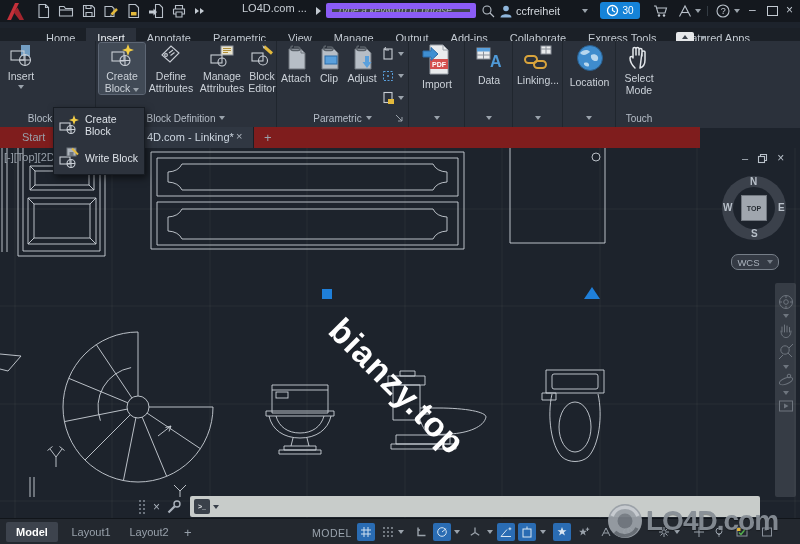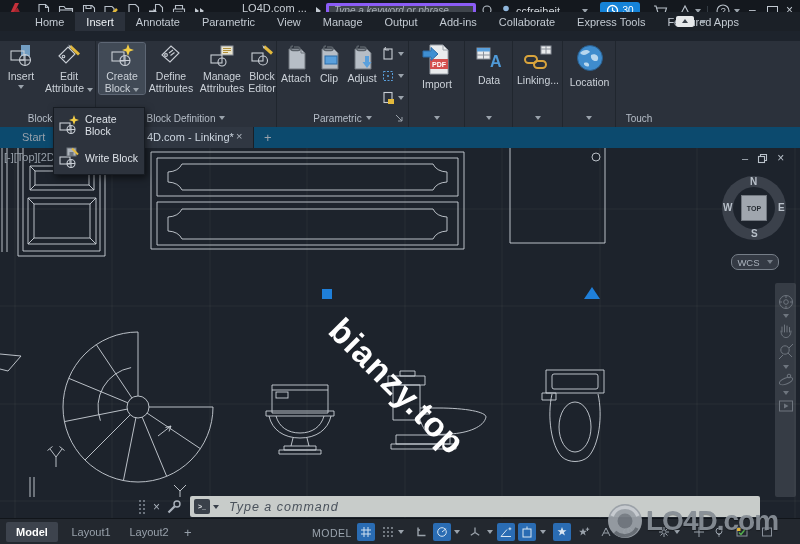--- a/index.html
+++ b/index.html
@@ -5,38 +5,38 @@
   html,body{margin:0;padding:0;background:#0d1014;}
   #root{position:relative;width:800px;height:544px;overflow:hidden;background:#1d232c;
         font-family:"Liberation Sans",sans-serif;color:#c3cad2;font-size:11px;}
   .abs{position:absolute;}
   .ln{fill:none;stroke:#c9ced5;stroke-width:1.1;}
   .wline{fill:none;stroke:#b9c1ca;stroke-width:1.1;}
   .car{display:inline-block;width:0;height:0;border-left:3px solid transparent;border-right:3px solid transparent;border-top:4px solid #9aa2ab;}
   
   .titlebar{position:absolute;left:0;top:0;width:800px;height:22px;background:#14181e;}
   .qat{position:absolute;left:36px;top:3px;display:flex;gap:7px;align-items:center;}
-  .search{position:absolute;left:326px;top:3px;width:150px;height:15px;background:#3f454c;border:3px solid #8b5cf6;border-radius:2px;color:#a7aeb6;font-style:italic;font-size:10px;padding:0 5px;box-sizing:border-box;outline:none;font-family:"Liberation Sans",sans-serif;}
+  .search{position:absolute;left:326px;top:3px;width:150px;height:15px;background:#3f454c;border:6px solid #8b5cf6;border-radius:2px;color:#a7aeb6;font-style:italic;font-size:10px;padding:0 5px;box-sizing:border-box;outline:none;font-family:"Liberation Sans",sans-serif;}
   .search::placeholder{color:#a7aeb6;font-style:italic;}
   .clockbadge{position:absolute;left:600px;top:2px;width:40px;height:17px;background:#1583d8;border-radius:3px;display:flex;align-items:center;justify-content:center;gap:3px;color:#fff;font-size:10px;}
   .winbtn{color:#c3cad2;font-size:12px;line-height:12px;}
   
-  .tabrow{position:absolute;left:0;top:12px;width:800px;height:19px;background:#1b2027;display:flex;align-items:stretch;padding-left:24px;box-sizing:border-box;}
+  .tabrow{position:absolute;left:0;top:28px;width:800px;height:19px;background:#1b2027;display:flex;align-items:stretch;padding-left:35px;box-sizing:border-box;}
   .rtab{padding:0 11px;display:flex;align-items:center;font-size:11px;color:#c3cad2;cursor:default;}
   .rtab.active{background:#2b313b;color:#eef2f6;}
   
   .ribbon{position:absolute;left:0;top:41px;width:800px;height:87px;background:#2b313b;}
   .panel{position:absolute;top:0;height:87px;border-right:1px solid #20262e;box-sizing:border-box;}
   .plabel{position:absolute;left:0;right:0;bottom:0;height:20px;display:flex;align-items:center;justify-content:center;gap:4px;font-size:10px;color:#b6bec8;}
   .rbtn{position:absolute;top:2px;display:flex;flex-direction:column;align-items:center;font-size:10.5px;line-height:11.5px;text-align:center;color:#ccd2d9;}
   .rbtn svg{margin-bottom:2px;}
   .hl{background:#414a56;outline:1px solid #5d6674;border-radius:2px;}
   .mini{position:absolute;display:flex;align-items:center;gap:2px;}
   
-  .filetabs{position:absolute;left:0;top:127px;width:800px;height:21px;background:#0c4a6e;}
+  .filetabs{position:absolute;left:0;top:127px;width:700px;height:21px;background:#7f1d1d;}
   .activetab{position:absolute;left:56px;top:0;width:198px;height:21px;background:#303742;border-left:1px solid #1a1f26;border-right:1px solid #1a1f26;box-sizing:border-box;}
   
   .canvas{position:absolute;left:0;top:148px;width:800px;height:370px;background:#1d232c;overflow:hidden;}
   .ring{position:absolute;left:0;top:0;width:64px;height:64px;border-radius:50%;background:#3b414b;}
   .ringhole{position:absolute;left:11px;top:11px;width:42px;height:42px;border-radius:50%;background:#1d232c;}
   .vc-letter{position:absolute;font-size:10px;font-weight:bold;color:#b9c1ca;}
   .vc-top{position:absolute;left:19px;top:19px;width:26px;height:26px;background:#a0a6ae;border:1px solid #71777f;box-sizing:border-box;display:flex;align-items:center;justify-content:center;font-size:7px;font-weight:bold;color:#262c33;}
   .wcs{position:absolute;display:flex;align-items:center;justify-content:center;gap:7px;width:46px;height:14px;border:1px solid #767e88;border-radius:7px;background:rgba(96,104,114,.35);font-size:9.5px;color:#aab2bc;}
   .navbar{position:absolute;width:21px;height:214px;background:rgba(145,152,160,.22);border-radius:2px;display:flex;flex-direction:column;align-items:center;padding-top:10px;box-sizing:border-box;gap:3px;}
   .bianzy{position:absolute;left:297px;top:219px;width:200px;text-align:center;transform:rotate(45deg);font-size:34px;font-weight:bold;color:#ffffff;letter-spacing:1px;z-index:5;}
@@ -169,29 +169,20 @@
       <div class="rbtn" style="left:1px;width:40px">
         <svg width="26" height="26">
             <rect x="13" y="2" width="9" height="11" fill="#7fb0da" opacity=".85"></rect>
             <rect x="3" y="8" width="13" height="9" class="ln"></rect>
             <circle cx="17" cy="17" r="5.5" class="ln"></circle>
             <path class="ln" d="M17,11.5 V22.5 M11.5,17 H22.5"></path>
           </svg>
         <div>Insert</div>
         <span class="car" style="margin-top:2px"></span>
       </div>
-      <div class="rbtn" style="left:43px;width:52px">
-        <svg width="26" height="26">
-            <path class="ln" d="M3,13 L12,4 L19,11 L10,20 Z"></path>
-            <circle cx="7.5" cy="13.5" r="1.3" class="ln"></circle>
-            <path d="M14,3 L23,11.5" stroke="#e3b93c" stroke-width="3" fill="none"></path>
-            <polygon points="12.5,1.5 15.5,4.3 13.2,4.8" fill="#b9c0c8"></polygon>
-          </svg>
-        <div><span>Edit Attribute</span> <span class="car"></span></div>
-      </div>
       <div class="plabel" style="width:80px">
           <span>Block</span>
         </div>
     </div>
 
     <div class="panel" style="left:96px;width:181px">
       <div class="rbtn hl" style="left:3px;width:46px">
         <svg width="26" height="26">
             <rect x="3" y="9" width="12" height="9" class="ln"></rect>
             <circle cx="16" cy="17.5" r="5" class="ln"></circle>
@@ -343,20 +334,26 @@
             <path d="M10,20 C13,18.5 16.5,20.5 14.5,23.5 C11.5,23.5 9.5,22 10,20 Z" fill="#b8d7ee"></path>
           </svg>
         <div>Location</div>
       </div>
       <div class="plabel">
           <span class="car"></span>
         </div>
     </div>
 
     <div class="panel" style="left:616px;width:46px;border-right:none">
+      <div class="rbtn" style="left:3px;width:40px">
+        <svg width="28" height="28">
+            <path d="M10,25 C7,22 5,18 5,15 C5,13 8,13 8,15 M8,15 V6 C8,4 11,4 11,6 V12 M11,6 C11,4 14,4 14,6 V12 M14,7 C14,5 17,5 17,7 V13 M17,9 C17,7.5 20,7.5 20,9 V17 C20,21 18,24 15,25 Z" fill="none" stroke="#e2e6ea" stroke-width="1.5" stroke-linecap="round" stroke-linejoin="round"></path>
+          </svg>
+        <div>Select Mode</div>
+      </div>
       <div class="plabel">
           <span>Touch</span>
         </div>
     </div>
   </div>
 
   <div class="filetabs">
     <div class="abs" style="left:22px;top:4px;color:#98a1ab">Start</div>
     <div class="activetab"></div>
     <div class="abs" style="left:147px;top:4px;color:#cdd6e0;z-index:2">4D.com - Linking*</div>
@@ -501,21 +498,20 @@
   <div class="cmdbar">
     <div class="grip"></div>
     <span style="color:#aab2bc;font-size:12px;margin-right:6px">×</span>
     <svg width="16" height="16">
         <circle cx="11" cy="5" r="3" stroke="#aab2bc" fill="none" stroke-width="1.4"></circle>
         <path d="M2.5,13.5 L8.5,7.5" stroke="#aab2bc" stroke-width="2.2"></path>
       </svg>
     <div class="cmdinput">
       <span class="promptico">&gt;_</span>
       <span class="car" style="border-top-color:#39404a;margin-left:3px"></span>
-      <input placeholder="Type a command" style="">
     </div>
   </div>
 
   <div class="statusbar">
     <div class="ltab active" style="left:6px;width:52px">Model</div>
     <div class="ltab" style="left:64px;width:54px">Layout1</div>
     <div class="ltab" style="left:122px;width:54px">Layout2</div>
     <span class="abs" style="left:184px;top:6px;font-size:13px;color:#98a1ab">+</span>
     <div class="abs" style="left:312px;top:8px;font-size:10.5px;letter-spacing:.5px;color:#9aa3ad">MODEL</div>
 

